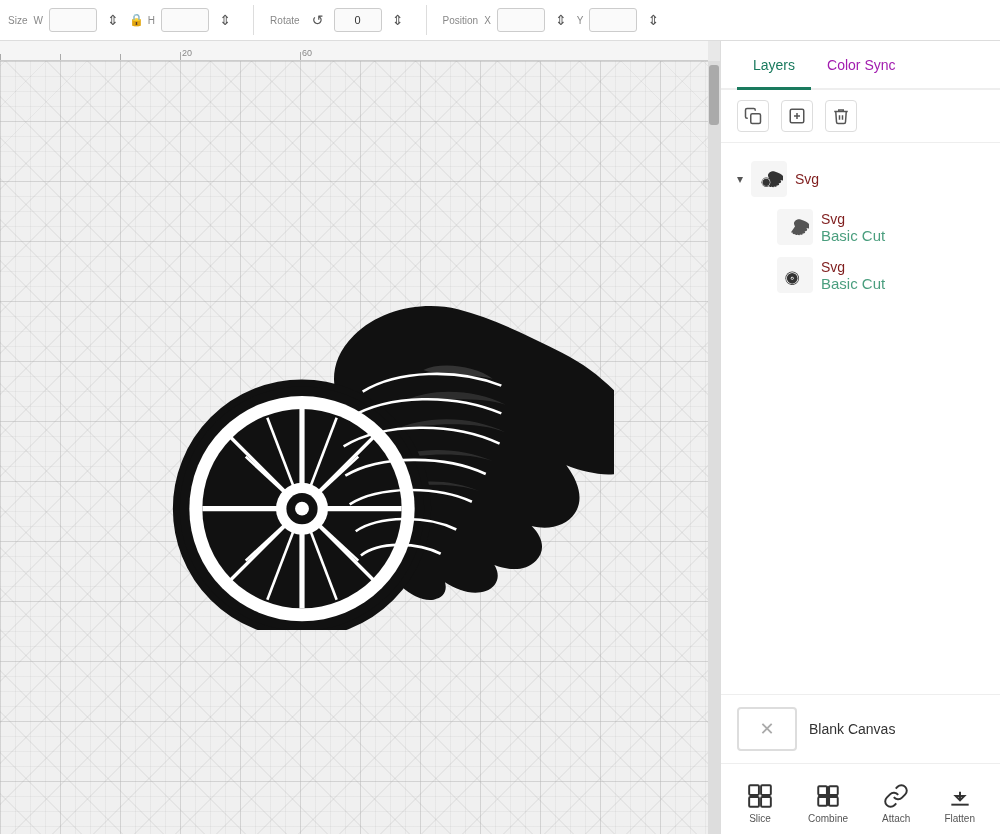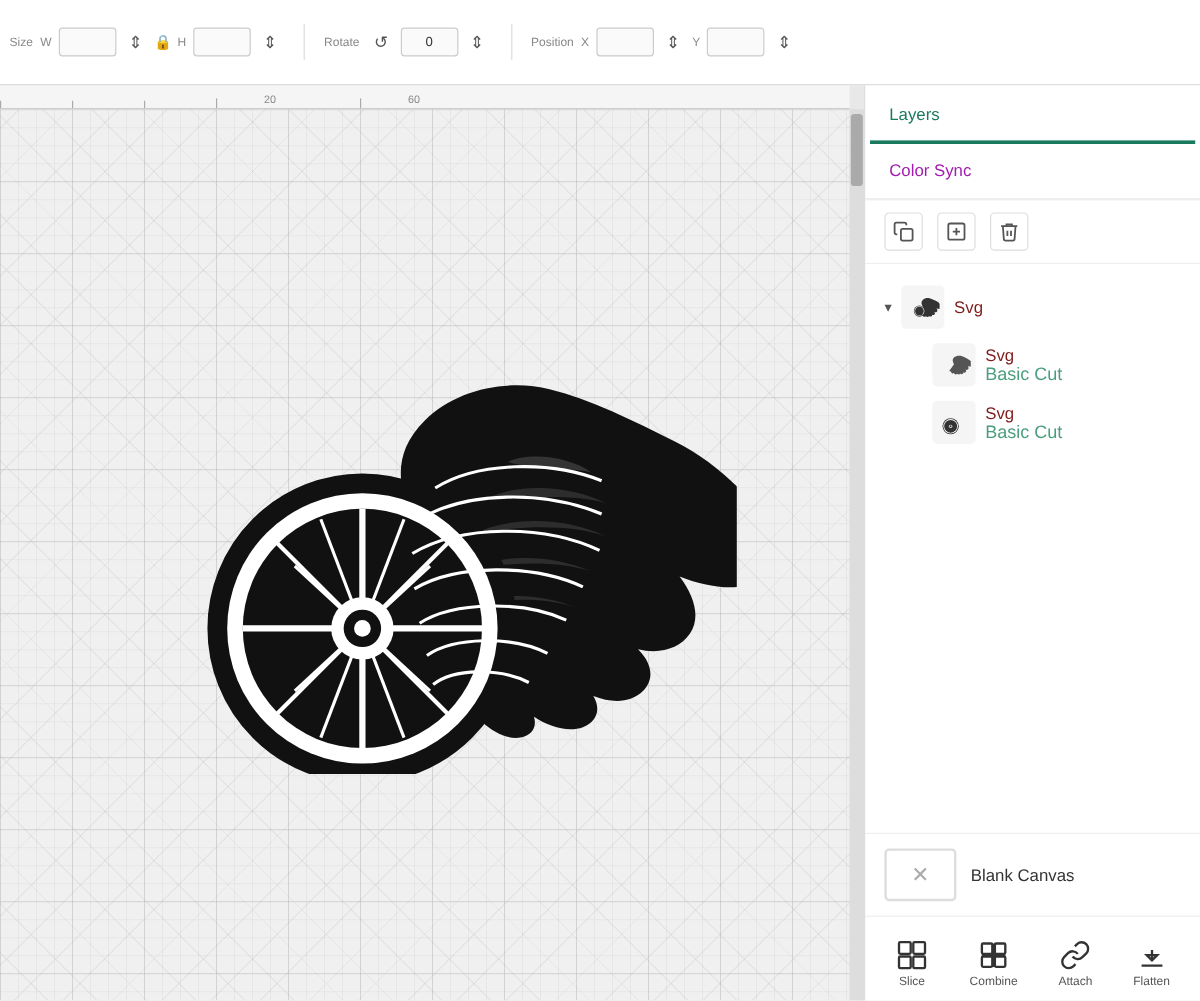--- a/index.html
+++ b/index.html
@@ -1,20 +1,20 @@
 <!DOCTYPE html>
 <html><head>
   <meta charset="utf-8">
   <style>
     * { margin: 0; padding: 0; box-sizing: border-box; }
     body { width: 1000px; height: 834px; overflow: hidden; font-family: Arial, sans-serif; background: #f0f0f0; display: flex; flex-direction: column; }
 
     
     .toolbar {
-      height: 71px;
+      height: 41px;
       background: #fff;
       border-bottom: 1px solid #ddd;
       display: flex;
       align-items: center;
       padding: 0 8px;
       gap: 12px;
       flex-shrink: 0;
     }
     .toolbar-group {
       display: flex;
@@ -91,21 +91,20 @@
       overflow: hidden;
     }
     .ruler-mark {
       position: absolute;
       bottom: 0;
     }
     .ruler-mark span {
       position: absolute;
       left: 2px;
       bottom: 2px;
-      padding-left: 38px;
     }
     .ruler-line {
       position: absolute;
       bottom: 0;
       width: 1px;
       height: 6px;
       background: #aaa;
     }
 
     
@@ -179,23 +178,22 @@
       background: #fff;
       border-left: 1px solid #ddd;
       display: flex;
       flex-direction: column;
       flex-shrink: 0;
     }
 
     .panel-tabs {
       display: flex;
       border-bottom: 2px solid #eee;
-      padding: 0 4px;
+      padding: 0 16px;
       gap: 0;
-      flex-direction: column;
     }
     .panel-tab {
       padding: 16px 16px 14px;
       font-size: 14px;
       font-weight: 500;
       color: #a21caf;
       cursor: pointer;
       border-bottom: 3px solid transparent;
       margin-bottom: -2px;
     }

